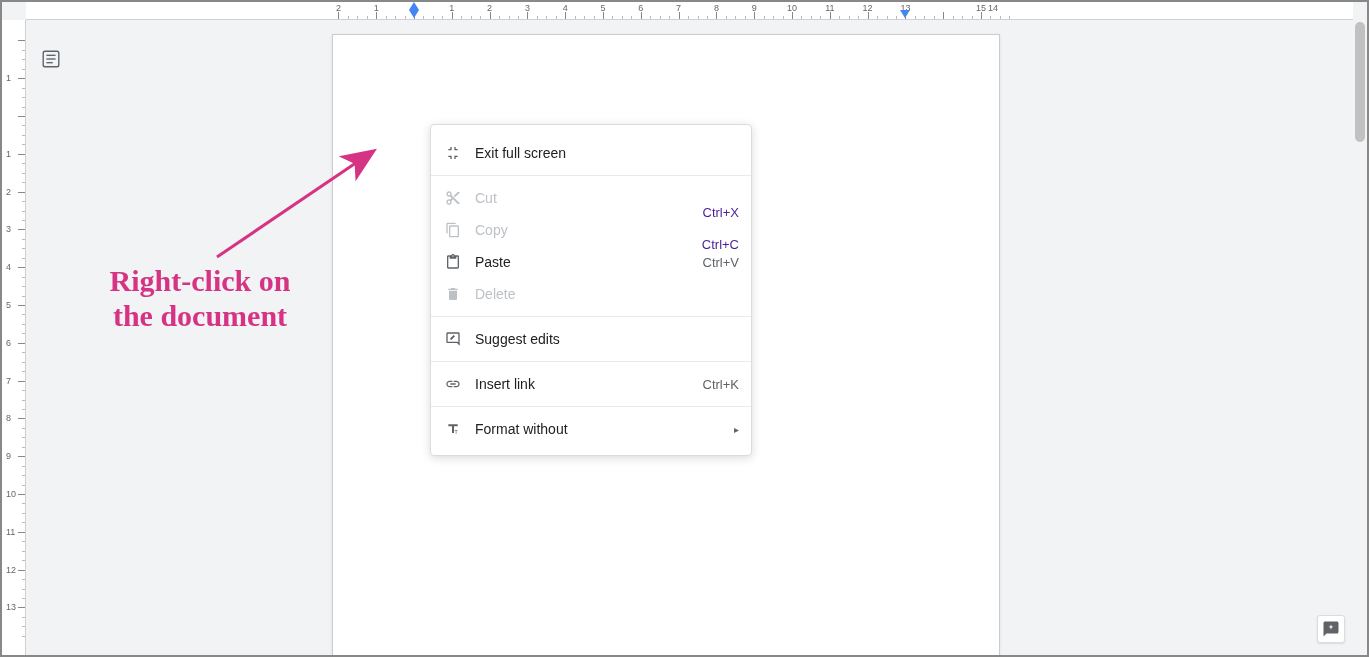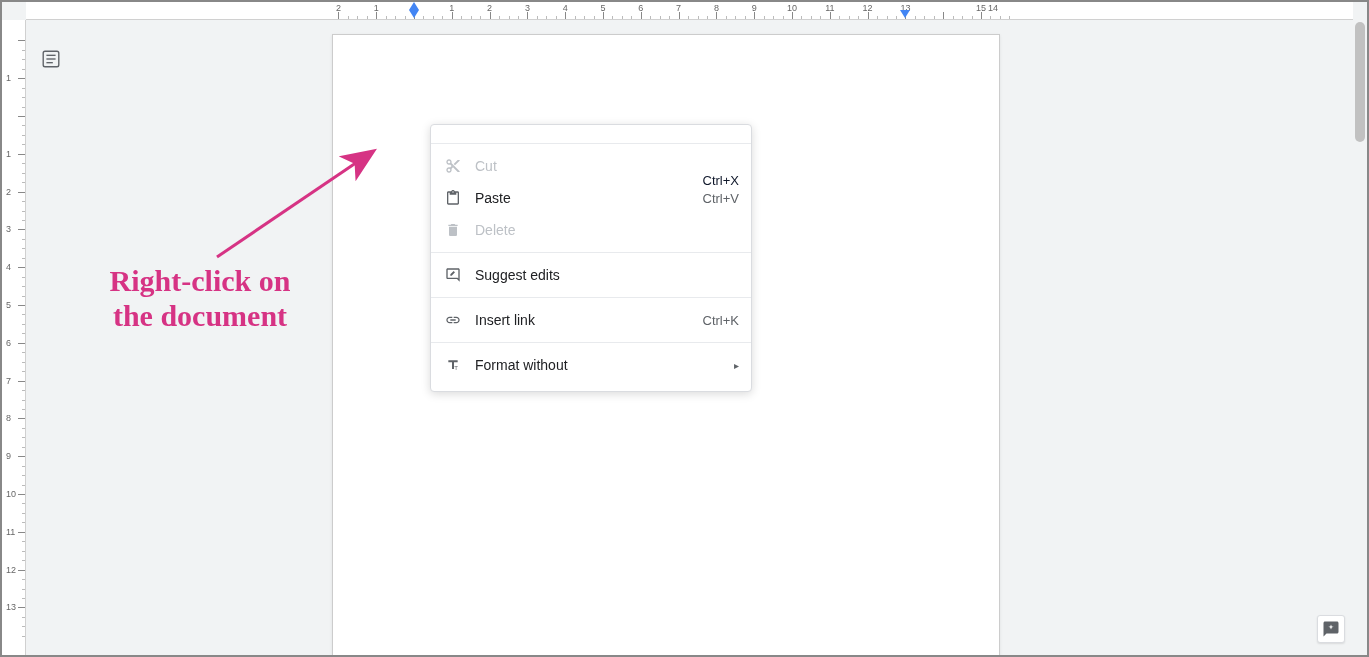--- a/index.html
+++ b/index.html
@@ -131,21 +131,21 @@
     .menu-item.disabled .icon { color: #bdc1c6; }
     .menu-item .label {
       margin-left: 12px;
       flex: 1;
     }
     .menu-item .shortcut {
       color: #5f6368;
       font-size: 13px;
     }
     .menu-item.disabled { color: #bdc1c6; }
-    .menu-item.disabled .shortcut { color: #0f172a; margin-top: 28px; }
+    .menu-item.disabled .shortcut { color: #4c1d95; margin-top: 28px; }
     .menu-item .submenu-arrow {
       color: #5f6368; font-size: 10px; margin-left: 8px;
     }
     .menu-sep {
       height: 1px; background: #e8eaed; margin: 6px 0;
     }
     .menu-pad-top { height: 12px; }
     .menu-pad-bot { height: 10px; }
     
     .annotation {
@@ -373,33 +373,50 @@
     <div class="page"></div>
   </div>
 
   <div class="scrollbar">
     <div class="thumb"></div>
   </div>
 
   <div class="context-menu">
     <div class="menu-pad-top"></div>
 
+    <div class="menu-item">
+      <span class="icon">
+        <svg viewBox="0 0 24 24" width="16" height="16">
+            <path d="M8 3v3H5v2h5V3H8zm8 0h-2v5h5V6h-3V3zM8 21v-3H5v-2h5v5H8zm8 0h-2v-5h5v2h-3v3z" fill="#5f6368"></path>
+          </svg>
+      </span>
+      <span class="label">Exit full screen</span>
+    </div>
 
     <div class="menu-sep"></div>
 
     <div class="menu-item disabled">
       <span class="icon">
         <svg viewBox="0 0 24 24" width="16" height="16">
             <path d="M9.64 7.64C9.87 7.14 10 6.59 10 6c0-2.21-1.79-4-4-4S2 3.79 2 6s1.79 4 4 4c.59 0 1.14-.13 1.64-.36L10 12l-2.36 2.36C7.14 14.13 6.59 14 6 14c-2.21 0-4 1.79-4 4s1.79 4 4 4 4-1.79 4-4c0-.59-.13-1.14-.36-1.64L12 14l7 7h3v-1L9.64 7.64zM6 8c-1.1 0-2-.89-2-2s.9-2 2-2 2 .89 2 2-.9 2-2 2zm0 12c-1.1 0-2-.89-2-2s.9-2 2-2 2 .89 2 2-.9 2-2 2zm6-7.5c-.28 0-.5-.22-.5-.5s.22-.5.5-.5.5.22.5.5-.22.5-.5.5zM19 3l-6 6 2 2 7-7V3h-3z" fill="currentColor"></path>
           </svg>
       </span>
       <span class="label">Cut</span>
       <span class="shortcut">Ctrl+X</span>
     </div>
 
+    <div class="menu-item disabled">
+      <span class="icon">
+        <svg viewBox="0 0 24 24" width="16" height="16">
+            <path d="M16 1H4c-1.1 0-2 .9-2 2v14h2V3h12V1zm3 4H8c-1.1 0-2 .9-2 2v14c0 1.1.9 2 2 2h11c1.1 0 2-.9 2-2V7c0-1.1-.9-2-2-2zm0 16H8V7h11v14z" fill="currentColor"></path>
+          </svg>
+      </span>
+      <span class="label">Copy</span>
+      <span class="shortcut">Ctrl+C</span>
+    </div>
 
     <div class="menu-item">
       <span class="icon">
         <svg viewBox="0 0 24 24" width="16" height="16">
             <path d="M19 2h-4.18C14.4.84 13.3 0 12 0S9.6.84 9.18 2H5c-1.1 0-2 .9-2 2v16c0 1.1.9 2 2 2h14c1.1 0 2-.9 2-2V4c0-1.1-.9-2-2-2zm-7 0c.55 0 1 .45 1 1s-.45 1-1 1-1-.45-1-1 .45-1 1-1zm7 18H5V4h2v3h10V4h2v16z" fill="#5f6368"></path>
           </svg>
       </span>
       <span class="label">Paste</span>
       <span class="shortcut">Ctrl+V</span>
     </div>

